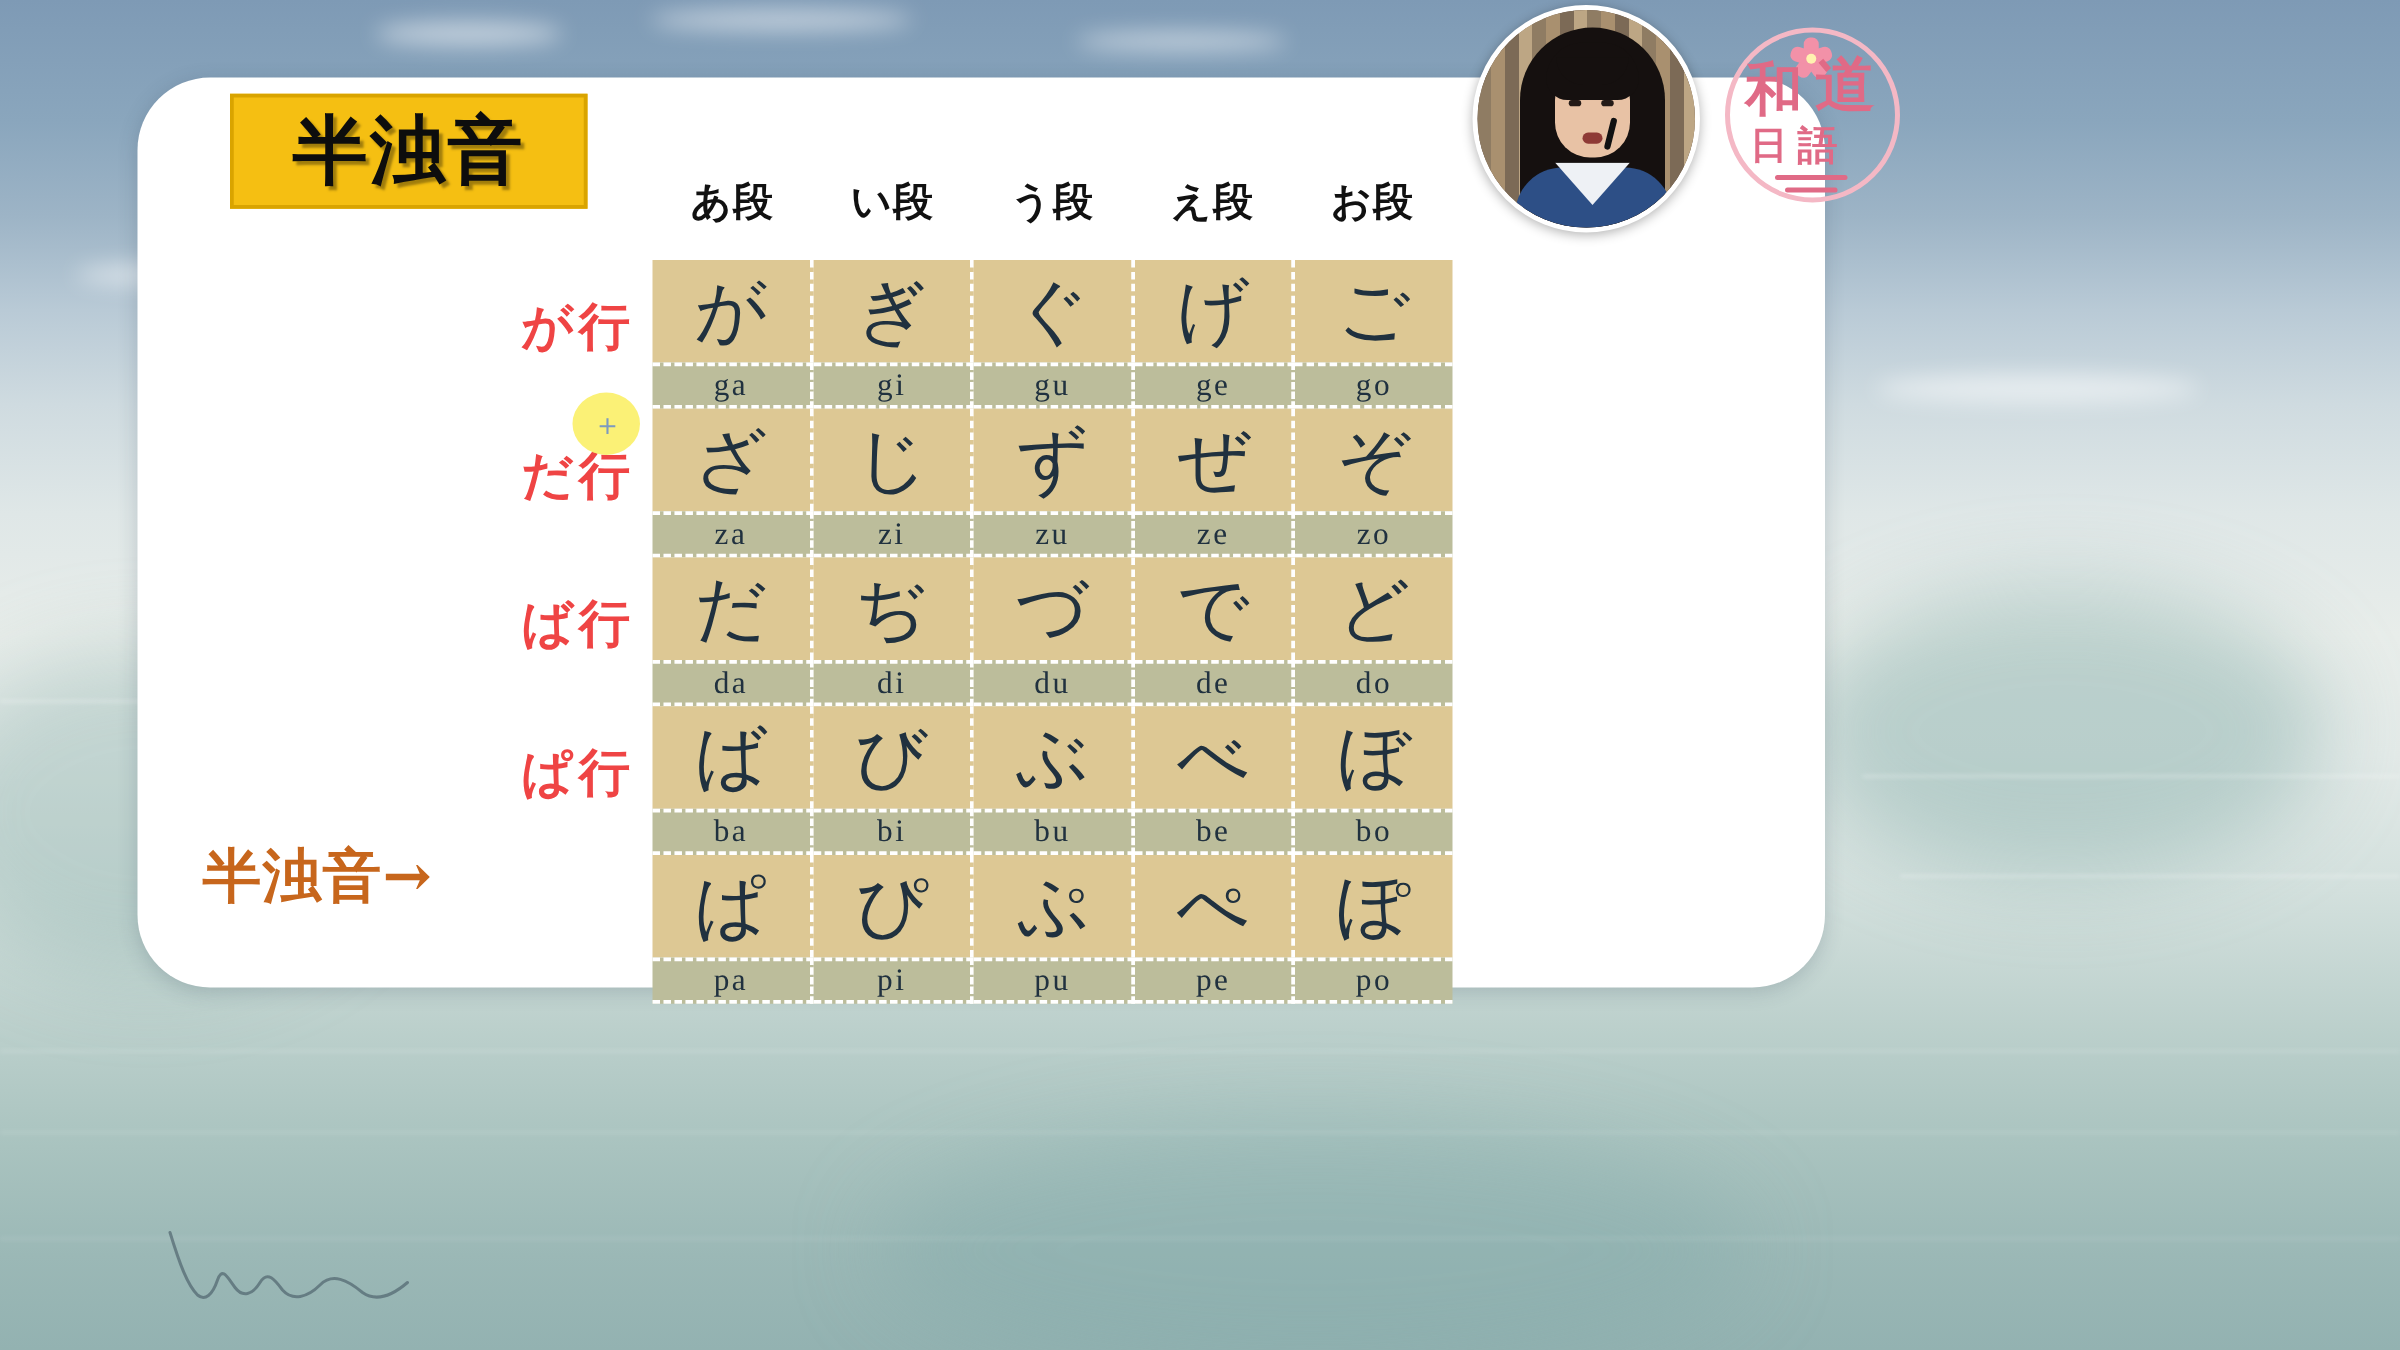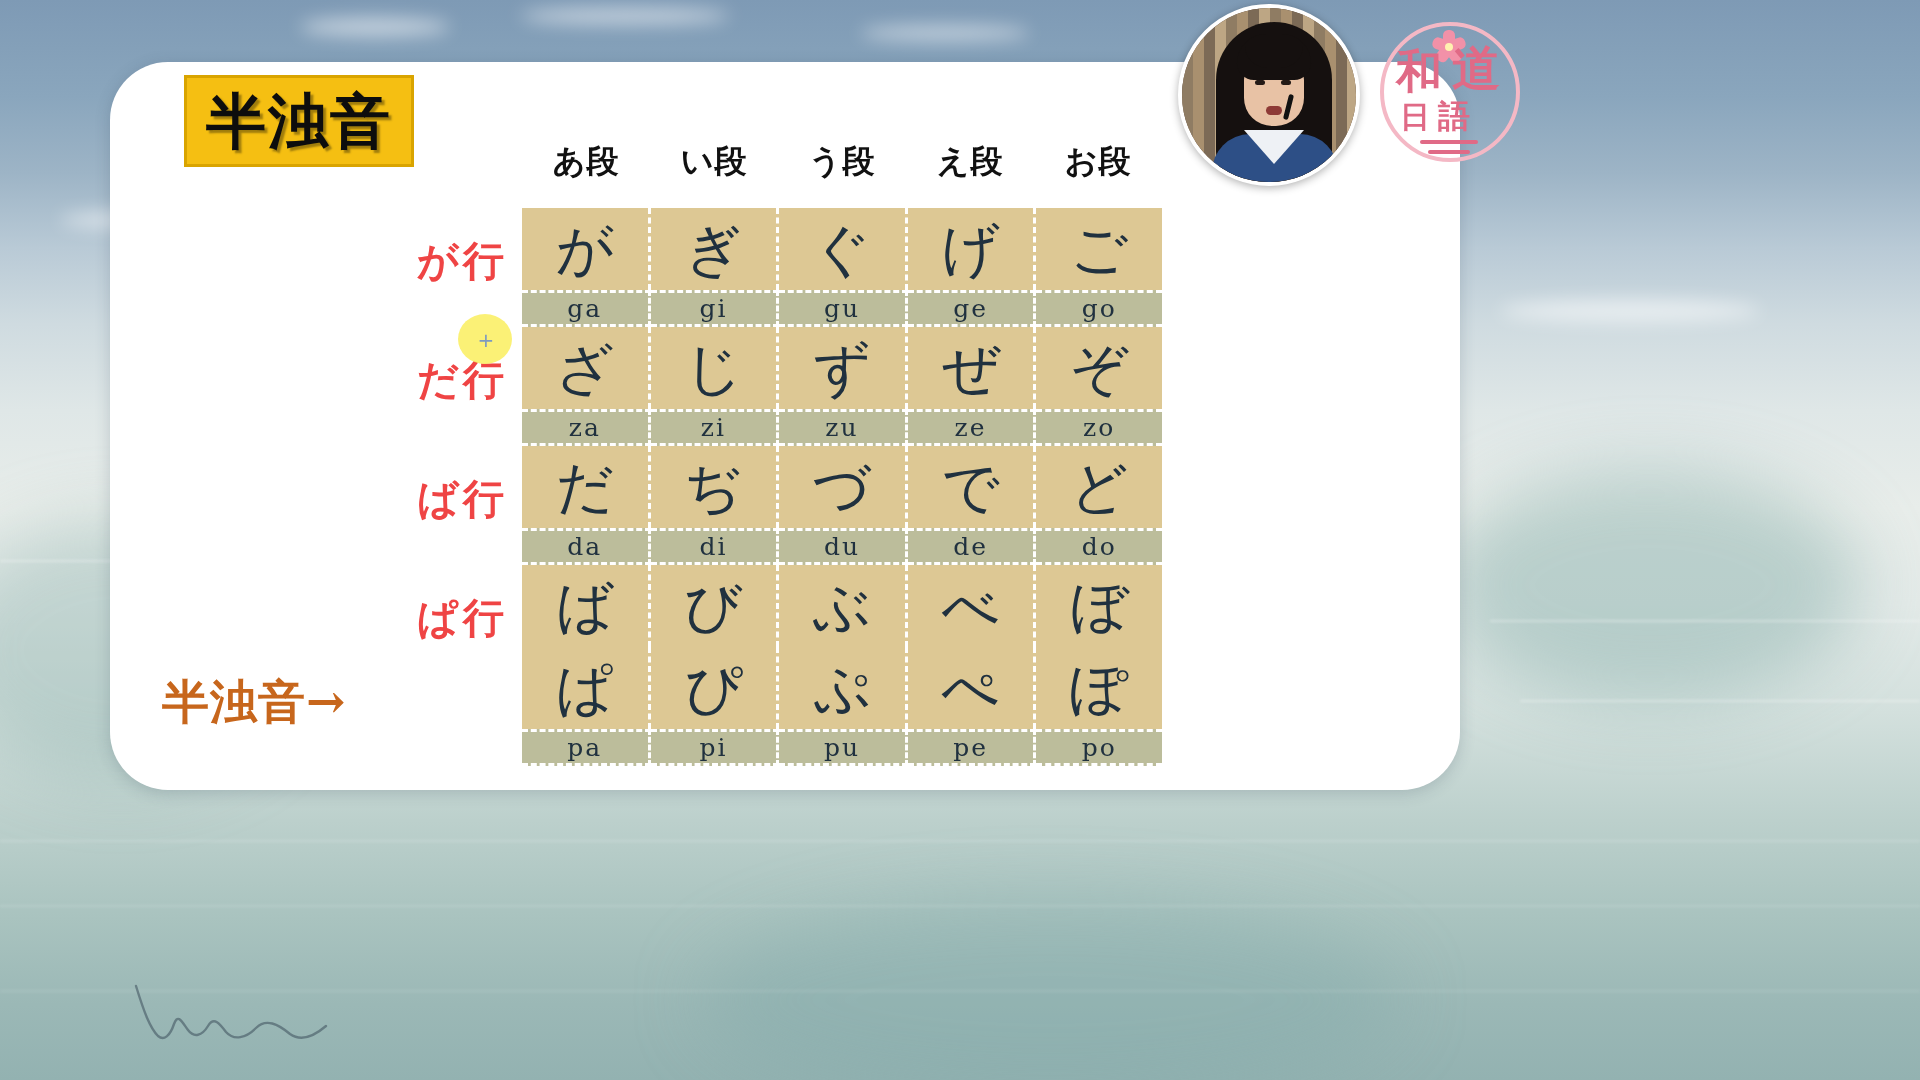--- a/index.html
+++ b/index.html
@@ -76,21 +76,21 @@
     background: #ffffff;
     border-radius: 58px;
     box-shadow: 0 3px 16px rgba(40,60,80,.20);
   }
 
   
   #title-badge {
     position: absolute;
     left: 74px;
     top: 13px;
-    width: 230px;
+    width: 286px;
     height: 92px;
     background: #f5bf12;
     border: 3px solid #d9a400;
     display: flex;
     align-items: center;
     justify-content: center;
   }
   #title-badge .txt {
     font-family: "DejaVu Serif", "Liberation Serif", serif;
     font-size: 60px;
@@ -171,20 +171,21 @@
     display: flex;
     align-items: center;
     justify-content: center;
     font-size: 25px;
     color: #20313f;
     letter-spacing: 2px;
     line-height: 1;
     border-right: 3px dashed #ffffff;
     border-top: 3px dashed #ffffff;
     border-bottom: 3px dashed #ffffff;
+    font-family: Liberation Serif, serif;
   }
   .romaji-row .cell:last-child { border-right: none; }
 
   
   #annotation {
     position: absolute;
     left: 52px;
     top: 616px;
     font-size: 47px;
     font-weight: 700;
@@ -455,20 +456,27 @@
         <div class="cell">de</div>
         <div class="cell">do</div>
       </div>
 
       <div class="kana-row">
         <div class="cell">ば</div>
         <div class="cell">び</div>
         <div class="cell">ぶ</div>
         <div class="cell">べ</div>
         <div class="cell">ぼ</div>
+      </div>
+      <div class="romaji-row">
+        <div class="cell">ba</div>
+        <div class="cell">bi</div>
+        <div class="cell">bu</div>
+        <div class="cell">be</div>
+        <div class="cell">bo</div>
       </div>
 
       <div class="kana-row">
         <div class="cell">ぱ</div>
         <div class="cell">ぴ</div>
         <div class="cell">ぷ</div>
         <div class="cell">ぺ</div>
         <div class="cell">ぽ</div>
       </div>
       <div class="romaji-row">

